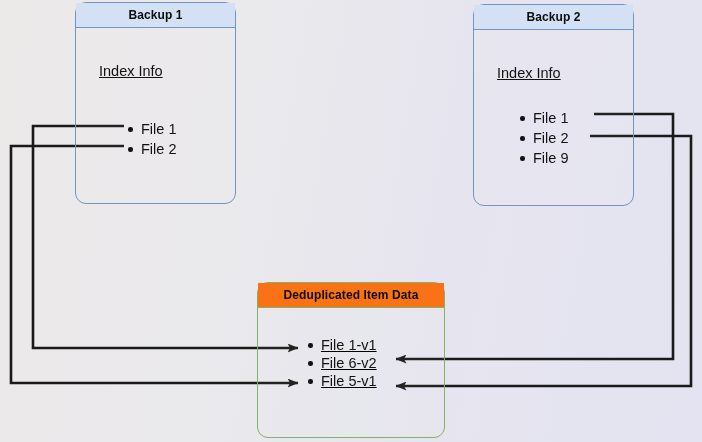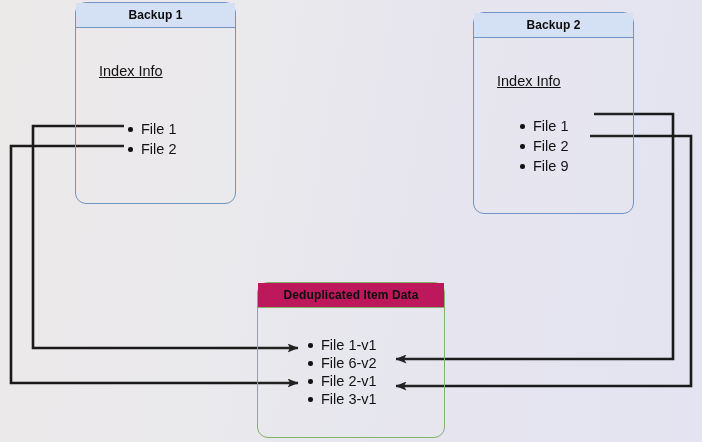--- a/index.html
+++ b/index.html
@@ -13,21 +13,21 @@
   .box{position:absolute;box-sizing:border-box;border-radius:11px;}
   .box-hdr{
     position:absolute;left:0;right:0;top:0;height:24px;
     display:flex;align-items:center;justify-content:center;
     font-size:12px;font-weight:bold;color:#0d0d0d;letter-spacing:.1px;
   }
   .box-body{position:absolute;left:0;right:0;top:24px;bottom:0;}
   .blue-box{border:1.6px solid #7294c4;background:rgba(255,255,255,0.04);}
   .blue-box .box-hdr{background:#d4e1f5;border-bottom:1.6px solid #7294c4;}
   .green-box{border:1.8px solid #82b366;background:rgba(255,255,255,0.04);}
-  .green-box .box-hdr{background:#be185d;border-bottom:1.8px solid #82b366;}
+  .green-box .box-hdr{background:#f97316;border-bottom:1.8px solid #82b366;}
   .index-label{position:absolute;font-size:14.5px;color:#121212;white-space:nowrap;text-decoration:underline;}
   ul.flist{list-style:none;margin:0;padding:0;position:absolute;}
   ul.flist li{
     position:relative;font-size:14.5px;color:#121212;white-space:nowrap;
     padding-left:15px;height:20px;line-height:20px;
   }
   ul.flist li:before{
     content:"";position:absolute;left:2px;top:8px;
     width:4.5px;height:4.5px;border-radius:50%;background:#121212;
   }
@@ -62,39 +62,38 @@
   </div>
   <div class="box-body">
     <div class="index-label" style="left:23px;top:36px;">Index Info</div>
     <ul class="flist" style="left:50px;top:92px;">
       <li>File 1</li>
       <li>File 2</li>
     </ul>
   </div>
 </div>
 
-<div class="box blue-box" style="left:473px;top:12px;width:161px;height:202px;">
+<div class="box blue-box" style="left:473px;top:4px;width:161px;height:202px;">
   <div class="box-hdr">
     <span>Backup 2</span>
   </div>
   <div class="box-body">
     <div class="index-label" style="left:23px;top:36px;">Index Info</div>
     <ul class="flist" style="left:44px;top:79px;">
       <li>File 1</li>
       <li>File 2</li>
       <li>File 9</li>
     </ul>
   </div>
 </div>
 
 <div class="box green-box" style="left:257px;top:282px;width:188px;height:156px;">
   <div class="box-hdr">
     <span>Deduplicated Item Data</span>
   </div>
   <div class="box-body">
-    <ul class="flist dedup" style="left:48px;top:29px;">
+    <ul class="flist dedup" style="left:48px;top:29px;text-decoration:underline;">
       <li>File 1-v1</li>
       <li>File 6-v2</li>
-      <li>File 2-v1</li>
-      <li>File 3-v1</li>
+      <li>File 5-v1</li>
     </ul>
   </div>
 </div>
 
 </body></html>

